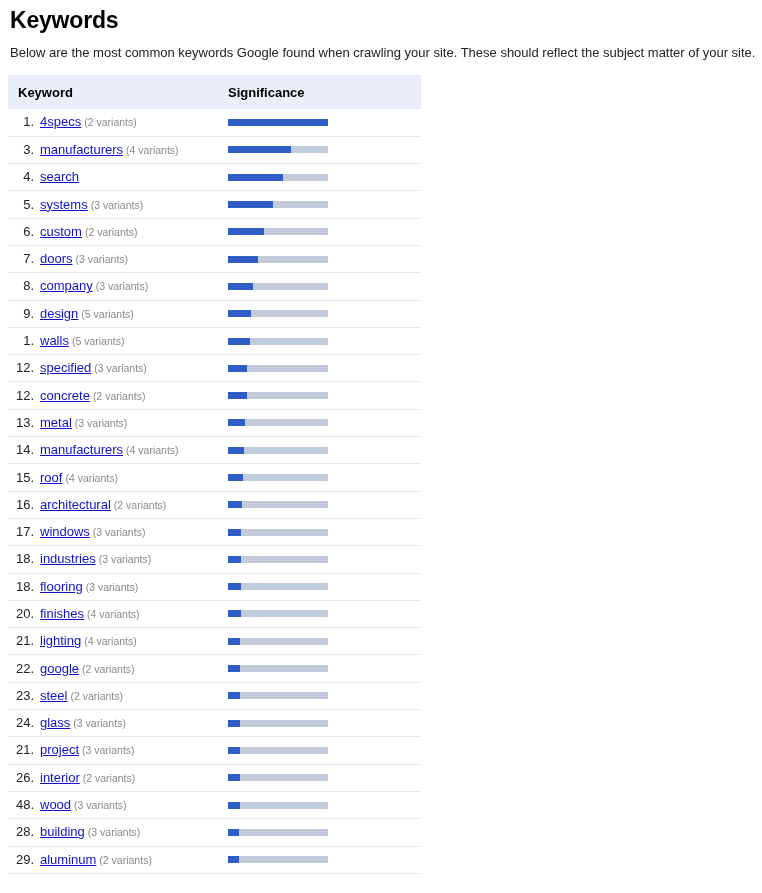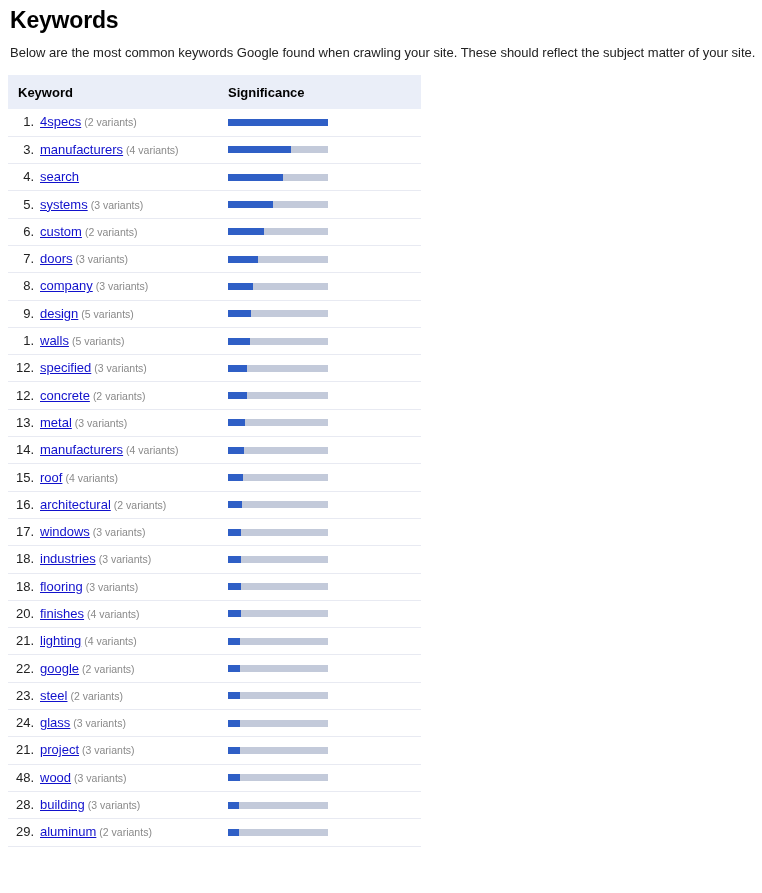--- a/index.html
+++ b/index.html
@@ -326,20 +326,28 @@
         </tr>
         <tr>
           <td class="cell-keyword"><span class="rank">21.</span><span class="rank-dot">&nbsp;</span><a class="kw-link">project</a><span class="variants">(3 variants)</span></td>
           <td>
             <div class="bar-track" style="background: rgb(195, 202, 218);">
               <div class="bar-fill" style="width: 11.5%; background: rgb(47, 95, 198);"></div>
             </div>
           </td>
         </tr>
         <tr>
+          <td class="cell-keyword"><span class="rank">26.</span><span class="rank-dot">&nbsp;</span><a class="kw-link">interior</a><span class="variants">(2 variants)</span></td>
+          <td>
+            <div class="bar-track" style="background: rgb(195, 202, 218);">
+              <div class="bar-fill" style="width: 11.5%; background: rgb(47, 95, 198);"></div>
+            </div>
+          </td>
+        </tr>
+        <tr>
           <td class="cell-keyword"><span class="rank">48.</span><span class="rank-dot">&nbsp;</span><a class="kw-link">wood</a><span class="variants">(3 variants)</span></td>
           <td>
             <div class="bar-track" style="background: rgb(195, 202, 218);">
               <div class="bar-fill" style="width: 11.5%; background: rgb(47, 95, 198);"></div>
             </div>
           </td>
         </tr>
         <tr>
           <td class="cell-keyword"><span class="rank">28.</span><span class="rank-dot">&nbsp;</span><a class="kw-link">building</a><span class="variants">(3 variants)</span></td>
           <td>

